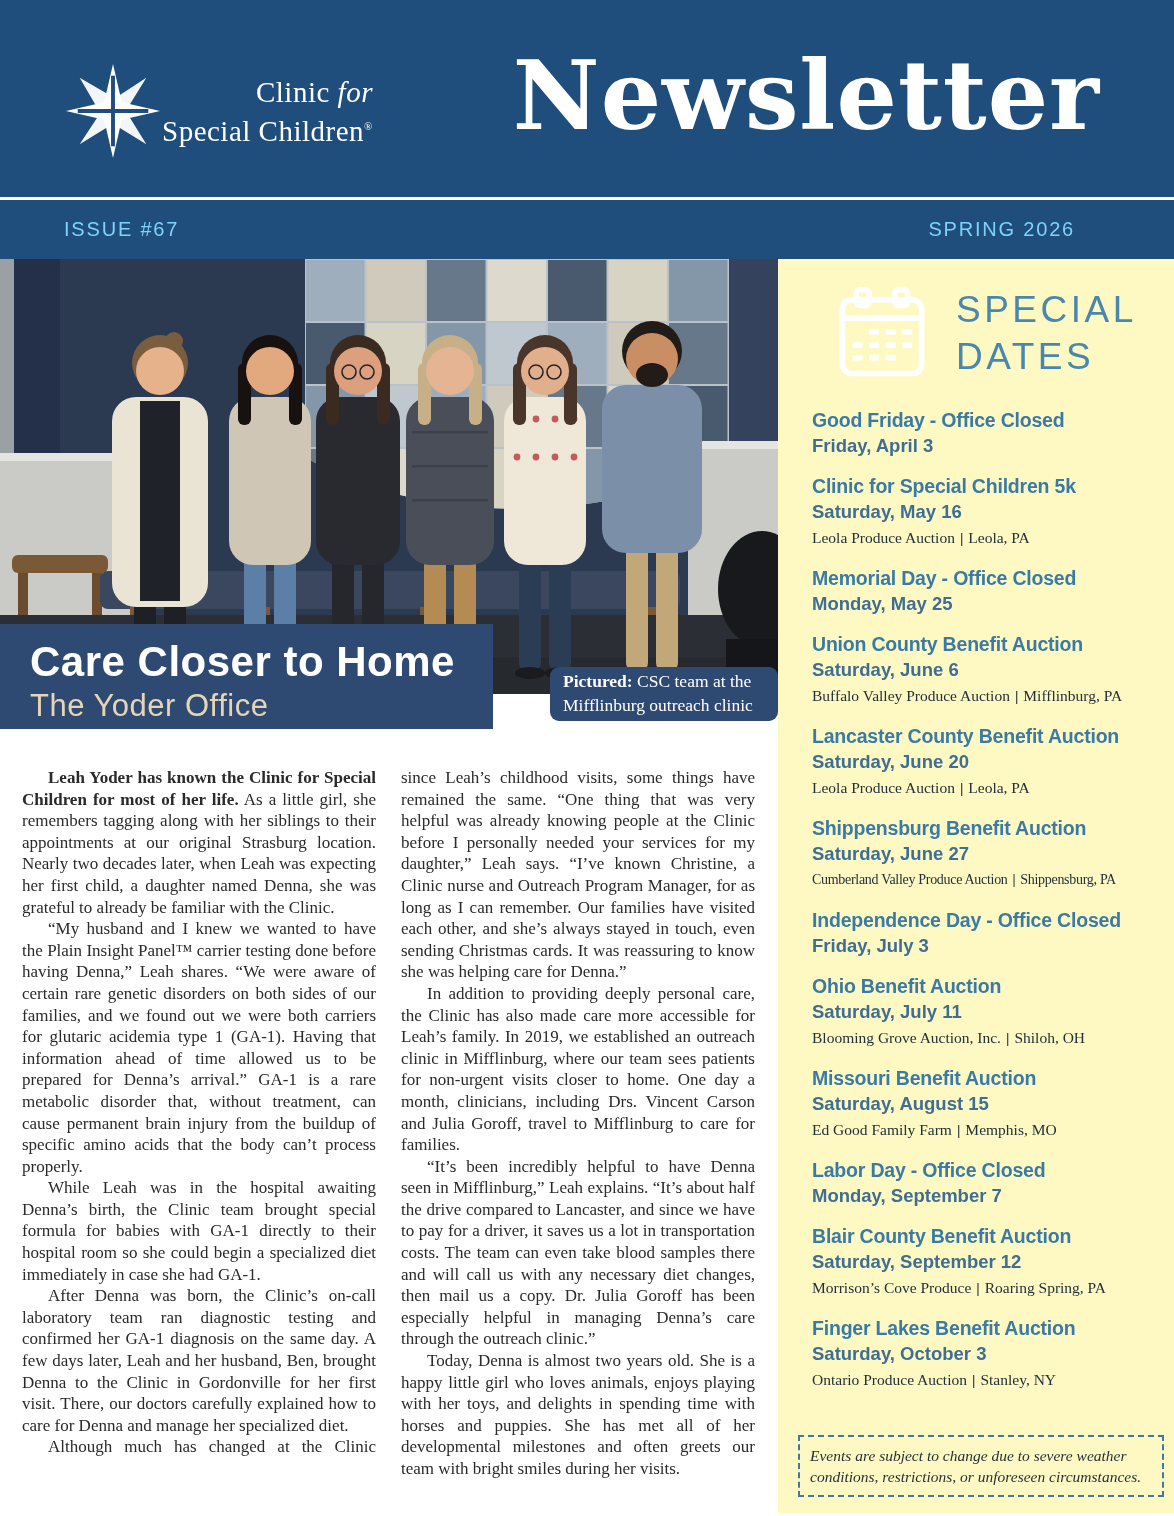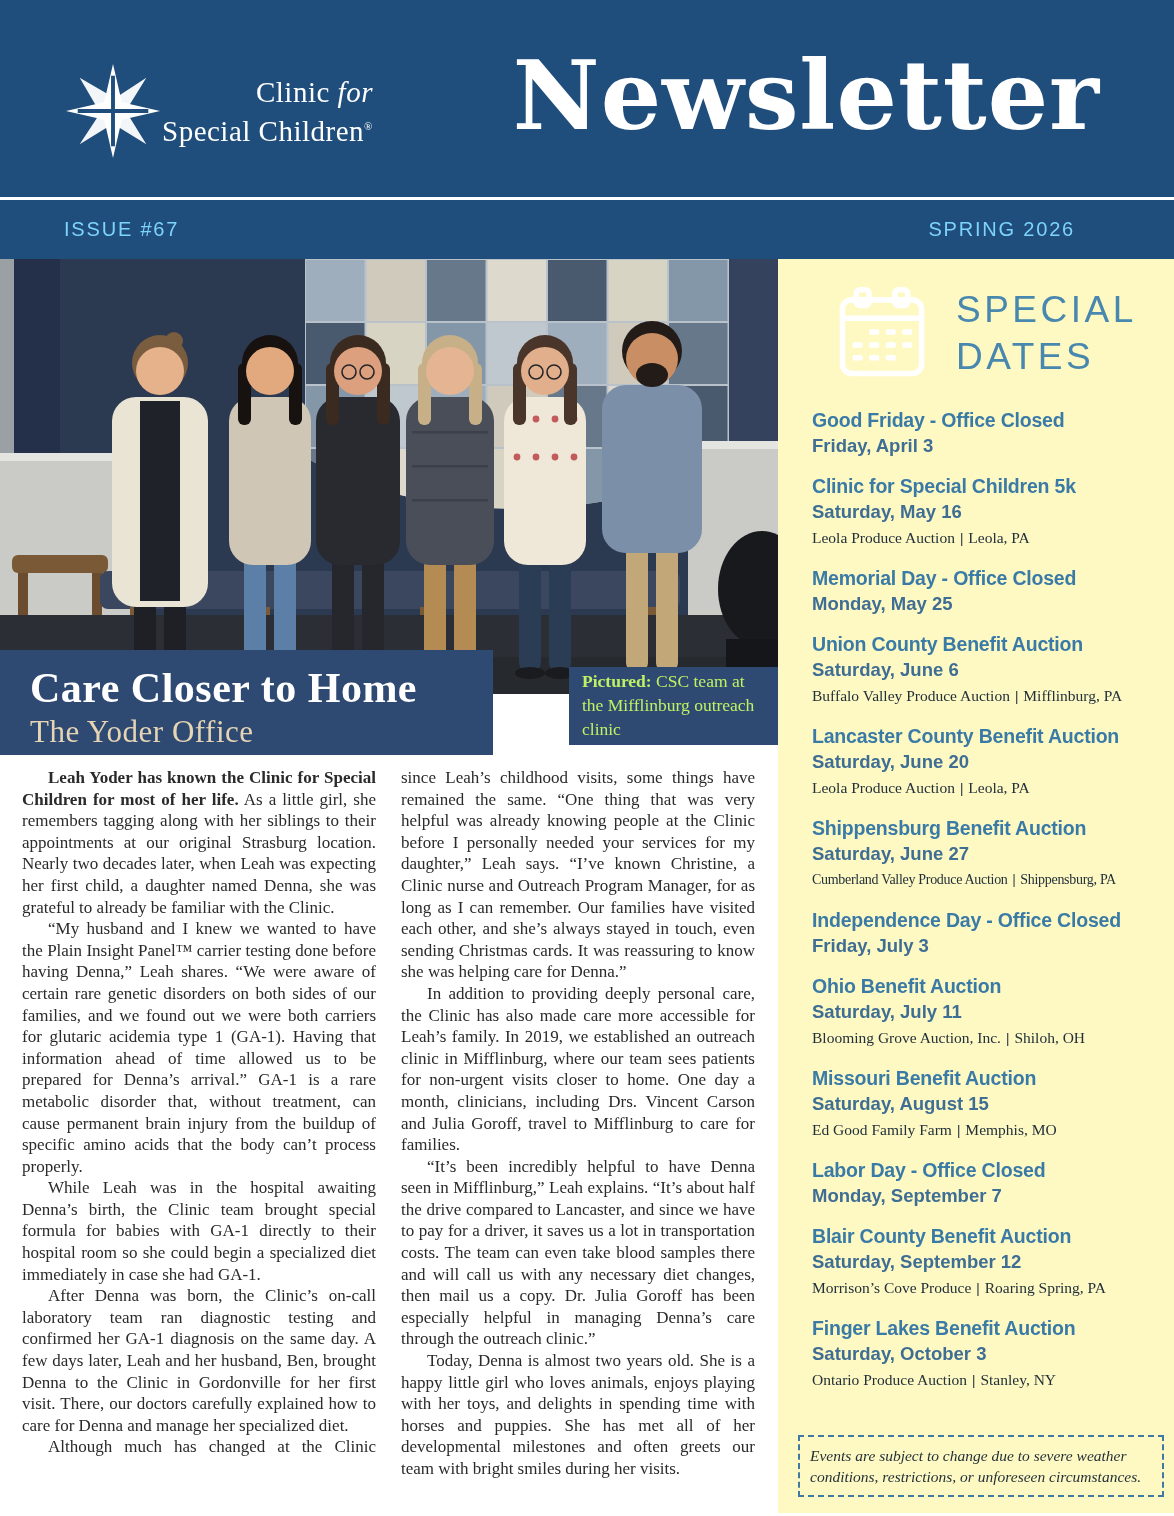--- a/index.html
+++ b/index.html
@@ -38,29 +38,29 @@
 
   
   .content { display:flex; height:1254px; }
   .main { width:778px; position:relative; background:#fff; }
 
   
   .hero { position:relative; width:778px; height:485px; }
   .photo { position:absolute; left:0; top:0; width:778px; height:435px; background:#2B3951; overflow:hidden; }
   .photo svg { display:block; width:100%; height:100%; }
   .banner {
-    position:absolute; left:0; top:391px; width:493px; height:105px;
-    background:#2F4A72; color:#fff; padding:13px 10px 0 30px;font-family:Liberation Serif, serif;
+    position:absolute; left:0; top:365px; width:493px; height:105px;
+    background:#2F4A72; color:#fff; padding:13px 10px 0 30px;
   }
   .banner-title { font-weight:700; font-size:42px; line-height:50px; letter-spacing:0.5px; }
   .banner-subtitle { font-weight:400; font-size:31px; line-height:38px; color:#E5D5B5; letter-spacing:0.5px; }
   .caption {
-    position:absolute; right:0; top:408px; width:209px; min-height:52px;
-    background:#2F4A72; color:#bef264; padding:2px 10px 4px 13px;
-    font-family:"Liberation Serif", serif; font-size:17.5px; line-height:24px;
+    position:absolute; right:0; top:408px; width:228px; min-height:52px;
+    background:#2F4A72; color:#ffffff; padding:2px 10px 4px 13px;
+    font-family:"Liberation Serif", serif; font-size:17.5px; line-height:24px;border-radius:9px;
   }
   .caption strong { font-weight:700; }
 
   
   .article { display:flex; gap:25px; padding:23px 0 0 22px; }
   .col {
     width:354px; text-align:justify; color:#2A2A2A;
     font-family:"Liberation Serif", serif; font-size:17px; line-height:21.6px;
     hyphens:none;
   }

